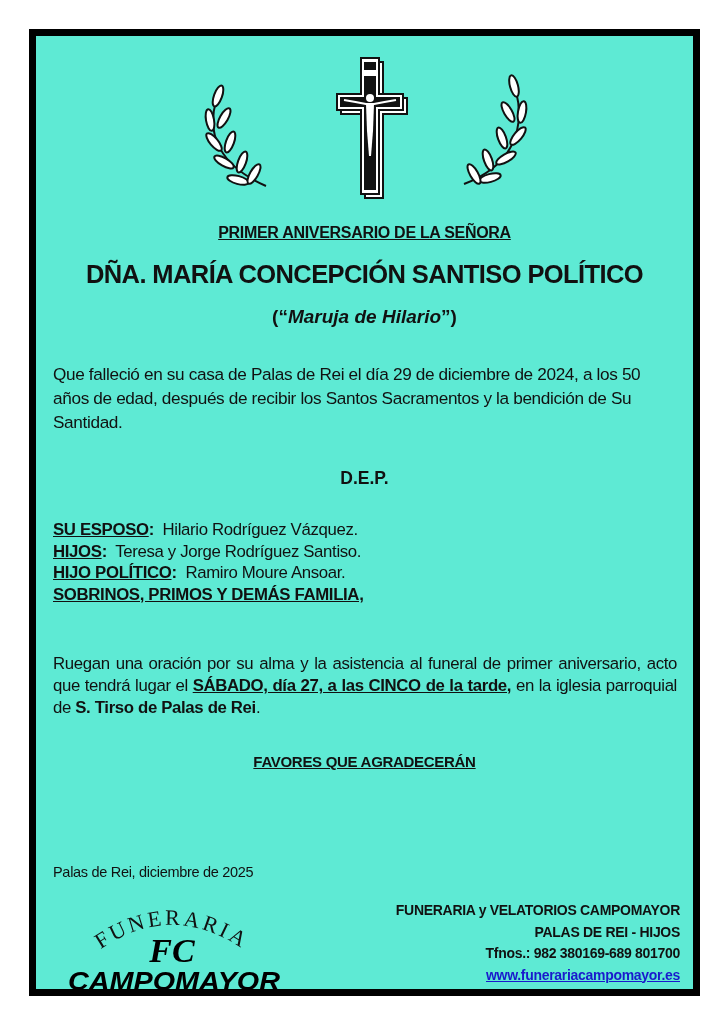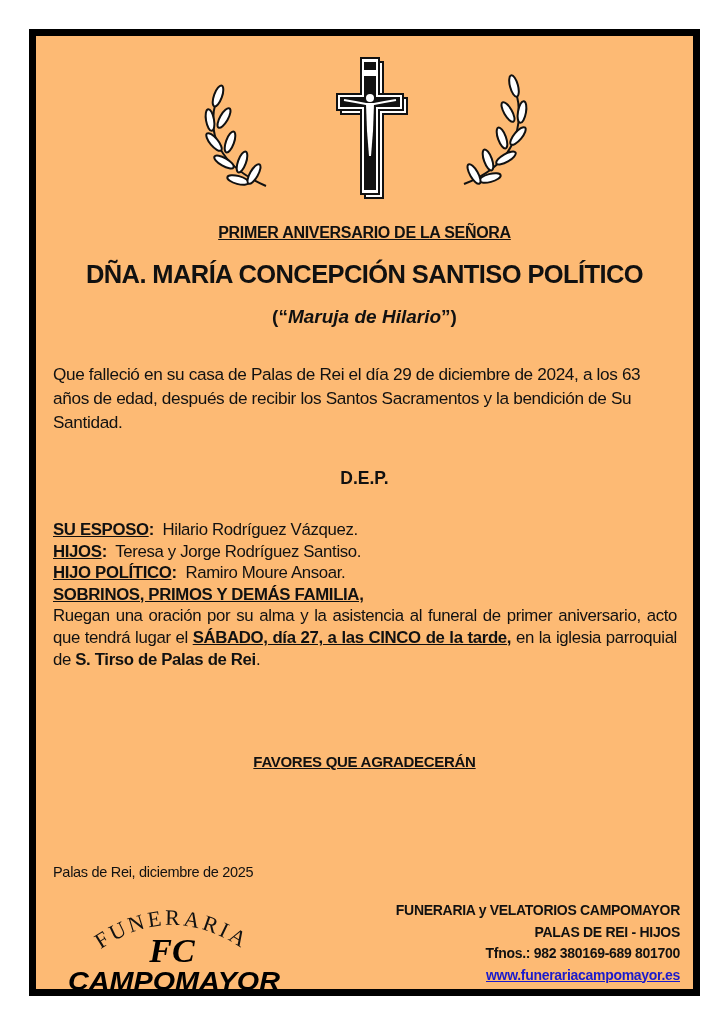--- a/index.html
+++ b/index.html
@@ -1,30 +1,30 @@
 <!DOCTYPE html>
 <html><head>
 <meta charset="utf-8">
 <style>
   html, body { margin:0; padding:0; background:#fff; }
   body { width:724px; height:1024px; position:relative; overflow:hidden;
          font-family:"Liberation Sans Narrow","Liberation Sans",sans-serif; color:#111; }
   .frame { position:absolute; left:29px; top:29px; width:657px; height:953px;
-           border:7px solid #000; background:#fdba74; }
+           border:7px solid #000; background:#5eead4; }
   .abs { position:absolute; }
   .center { left:0; right:0; text-align:center; }
   .title1 { top:188px; font-size:16px; font-weight:bold; text-decoration:underline; letter-spacing:-0.3px; }
   .title2 { top:224px; font-size:25.5px; font-weight:bold; letter-spacing:-0.6px; }
   .title3 { top:270px; font-size:19px; font-weight:bold; }
   .title3 i { font-style:italic; }
   .para { left:17px; width:624px; font-size:17.2px; line-height:24px; letter-spacing:-0.35px; }
   .dep { top:432px; font-size:17.5px; font-weight:bold; }
   .fam { left:17px; width:624px; font-size:16.8px; line-height:21.6px; letter-spacing:-0.35px; }
   .fam b.u, .u { text-decoration:underline; font-weight:bold; }
-  .just { text-align:justify; }
+  .just { text-align:justify;margin-top:48px; }
   .favores { top:717px; font-size:15px; font-weight:bold; text-decoration:underline; letter-spacing:-0.3px; }
   .fecha { left:17px; top:828px; font-size:14.5px; letter-spacing:-0.3px; }
   .contact { right:13px; text-align:right; font-size:14px; font-weight:bold; line-height:21.5px; letter-spacing:-0.3px; }
   .contact a { color:#1a1acc; text-decoration:underline; }
   .logo { left:26px; top:860px; width:230px; height:100px; }
   .logo .arc { font-family:"Liberation Serif",serif; font-size:22px; fill:#111; letter-spacing:3px; }
   .logo .mono { font-family:"Liberation Serif",serif; font-style:italic; font-size:34px; font-weight:bold; }
   .logo .name { font-family:"Liberation Sans",sans-serif; font-style:italic; font-weight:bold; font-size:25px; }
 </style>
 </head>
@@ -73,21 +73,21 @@
       <circle cx="34" cy="42" r="4" fill="#fff"></circle>
       <path d="M8,44 Q20,46 30,48 L38,48 Q48,46 60,44" stroke="#fff" stroke-width="2.2" fill="none"></path>
       <path d="M30,48 L38,48 L37,75 L35,100 L33,100 L31,75 Z" fill="#fff"></path>
     </g>
   </svg>
 
   <div class="abs center title1">PRIMER ANIVERSARIO DE LA SEÑORA</div>
   <div class="abs center title2">DÑA. MARÍA CONCEPCIÓN SANTISO POLÍTICO</div>
   <div class="abs center title3"><span>(“</span><i>Maruja de Hilario</i><span>”)</span></div>
 
-  <div class="abs para" style="top:326px">Que falleció en su casa de Palas de Rei el día 29 de diciembre de 2024, a los 63 años de edad, después de recibir los Santos Sacramentos y la bendición de Su Santidad.</div>
+  <div class="abs para" style="top:326px">Que falleció en su casa de Palas de Rei el día 29 de diciembre de 2024, a los 50 años de edad, después de recibir los Santos Sacramentos y la bendición de Su Santidad.</div>
 
   <div class="abs center dep">D.E.P.</div>
 
   <div class="abs fam" style="top:483px">
     <div><b class="u">SU ESPOSO</b><b>:</b>&nbsp; <span>Hilario Rodríguez Vázquez.</span></div>
     <div><b class="u">HIJOS</b><b>:</b>&nbsp; <span>Teresa y Jorge Rodríguez Santiso.</span></div>
     <div><b class="u">HIJO POLÍTICO</b><b>:</b>&nbsp; <span>Ramiro Moure Ansoar.</span></div>
     <div><b class="u">SOBRINOS, PRIMOS Y DEMÁS FAMILIA,</b></div>
     <div class="just"><span>Ruegan una oración por su alma y la asistencia al funeral de primer aniversario, acto que tendrá lugar el </span><b class="u">SÁBADO, día 27, a las CINCO de la tarde,</b><span> en la iglesia parroquial de </span><b>S. Tirso de Palas de Rei</b><span>.</span></div>
   </div>

